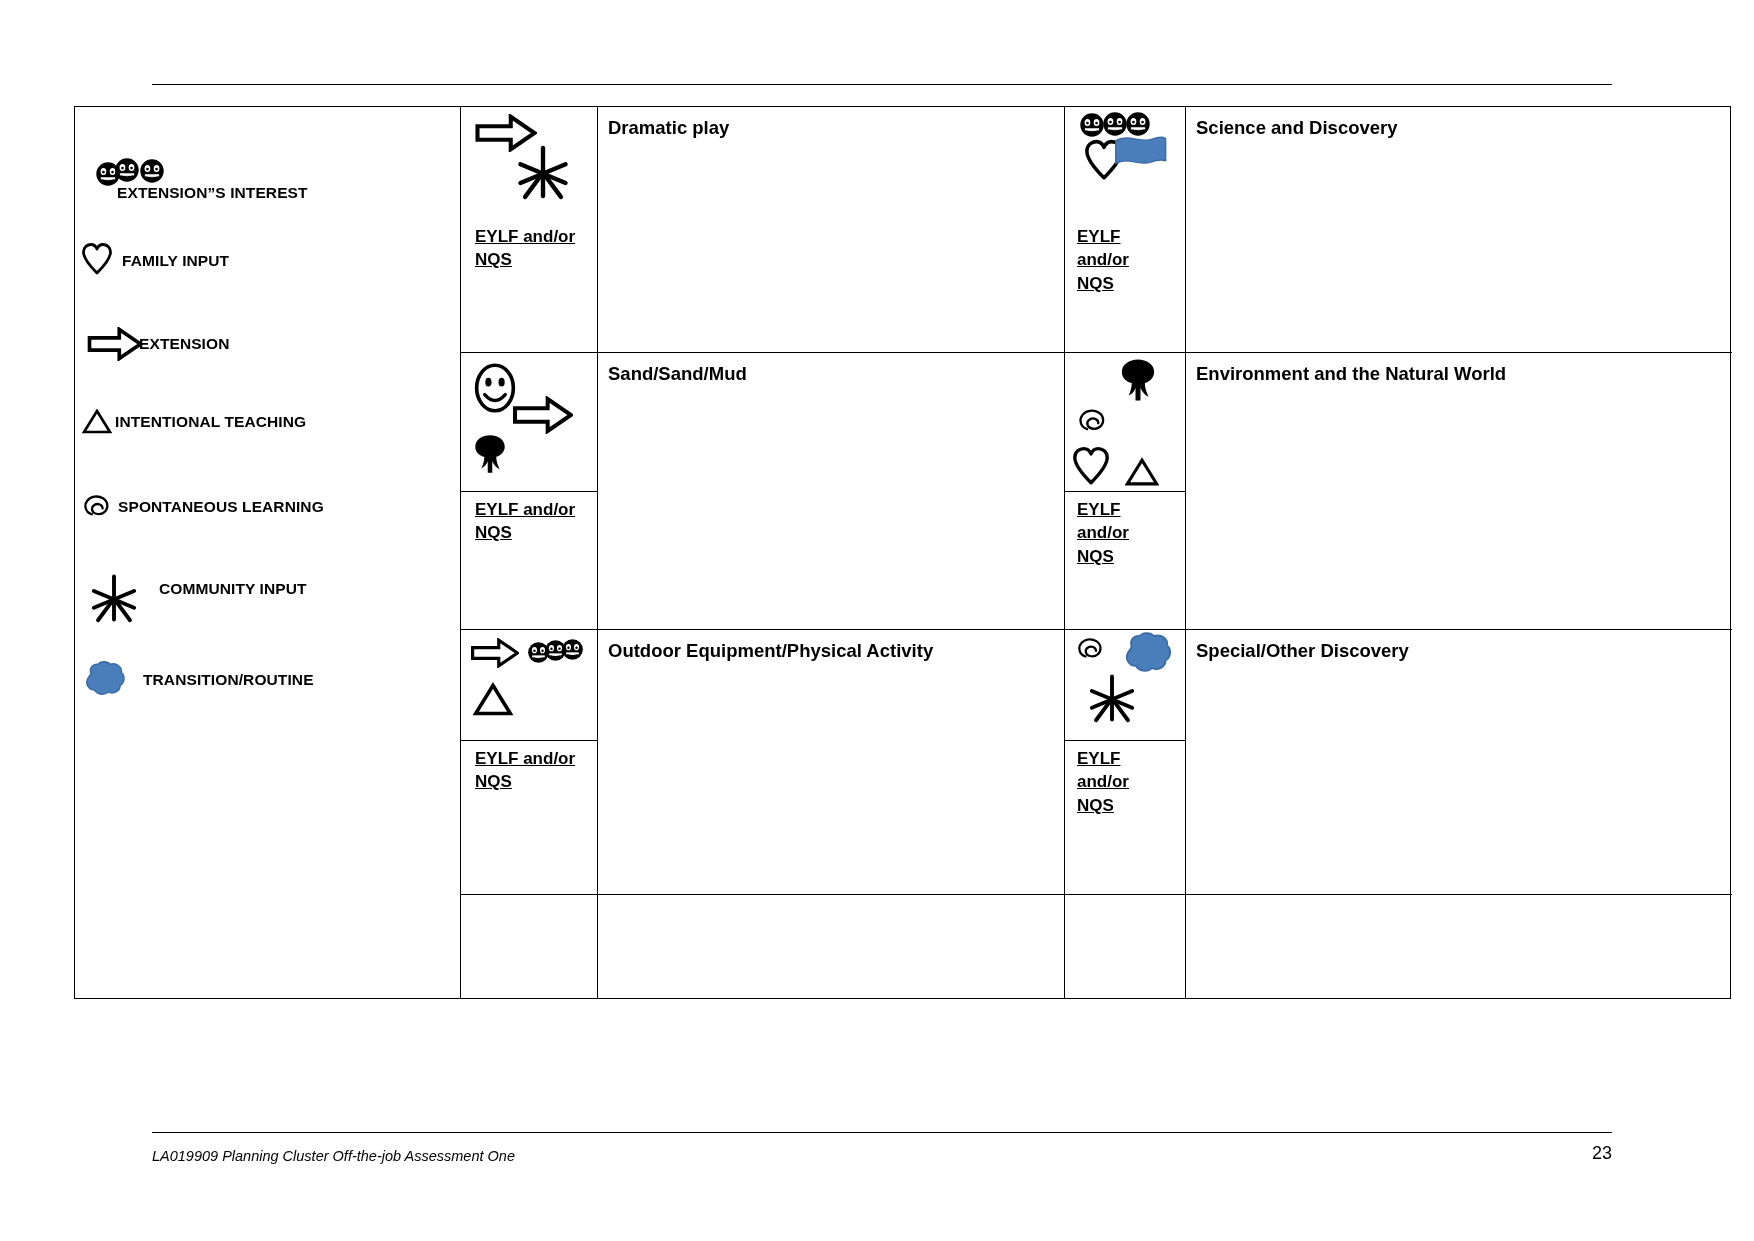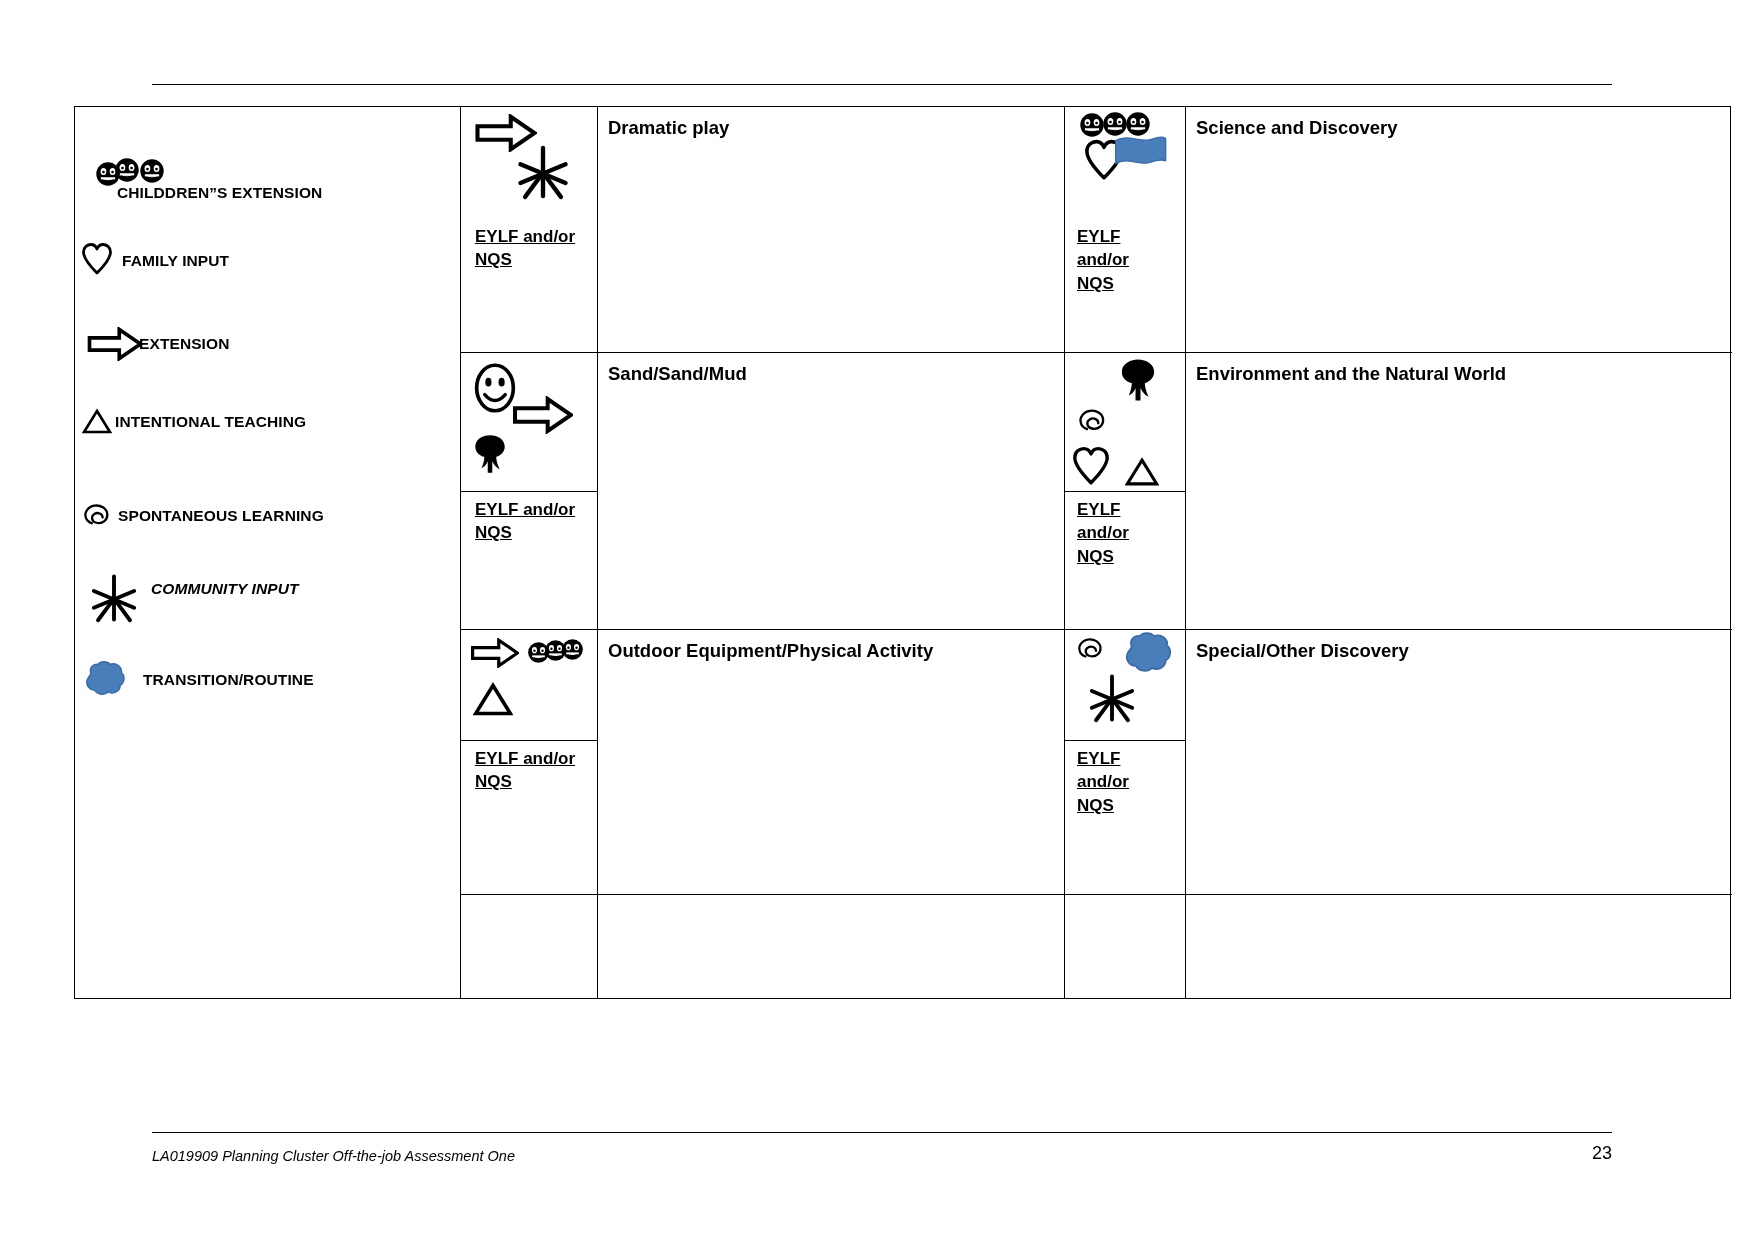--- a/index.html
+++ b/index.html
@@ -211,21 +211,21 @@
             </svg>
           <svg width="26" height="26" style="position:absolute;left:19px;top:0">
               <use href="#sym-face-dark" width="26" height="26"></use>
             </svg>
           <svg width="26" height="26" style="position:absolute;left:44px;top:1px">
               <use href="#sym-face-dark" width="26" height="26"></use>
             </svg>
         </span>
       </div>
       <div class="legend-item" style="left:42px; top:77px;">
-        <span class="legend-label">CHILDDREN”S EXTENSION</span>
+        <span class="legend-label">EXTENSION”S INTEREST</span>
       </div>
 
       <div class="legend-item" style="left:7px; top:136px;">
         <span class="ico" style="position:relative;width:34px;height:36px;">
           <svg width="30" height="32">
               <use href="#sym-heart" width="30" height="32"></use>
             </svg>
         </span>
         <span class="legend-label" style="margin-left:6px;">FAMILY INPUT</span>
       </div>
@@ -241,36 +241,36 @@
 
       <div class="legend-item" style="left:7px; top:301px;">
         <span class="ico" style="position:relative;width:32px;height:28px;">
           <svg width="30" height="27">
               <use href="#sym-triangle" width="30" height="27"></use>
             </svg>
         </span>
         <span class="legend-label" style="margin-left:1px;">INTENTIONAL  TEACHING</span>
       </div>
 
-      <div class="legend-item" style="left:8px; top:395px;">
+      <div class="legend-item" style="left:8px; top:386px;">
         <span class="ico" style="position:relative;width:32px;height:27px;">
           <svg width="31" height="26">
               <use href="#sym-spiral" width="31" height="26"></use>
             </svg>
         </span>
         <span class="legend-label" style="margin-left:3px;">SPONTANEOUS LEARNING</span>
       </div>
 
       <div class="legend-item" style="left:14px; top:465px;">
         <span class="ico" style="position:relative;width:54px;height:56px;">
           <svg width="50" height="52">
               <use href="#sym-star" width="50" height="52"></use>
             </svg>
         </span>
-        <span class="legend-label" style="margin-left:8px; margin-top:-22px;font-style:italic;">COMMUNITY INPUT</span>
+        <span class="legend-label" style="margin-left:16px; margin-top:-22px;">COMMUNITY INPUT</span>
       </div>
 
       <div class="legend-item" style="left:8px; top:554px;">
         <span class="ico" style="position:relative;width:48px;height:38px;">
           <svg width="44" height="36">
               <use href="#sym-blob" width="44" height="36"></use>
             </svg>
         </span>
         <span class="legend-label" style="margin-left:12px;">TRANSITION/ROUTINE</span>
       </div>

